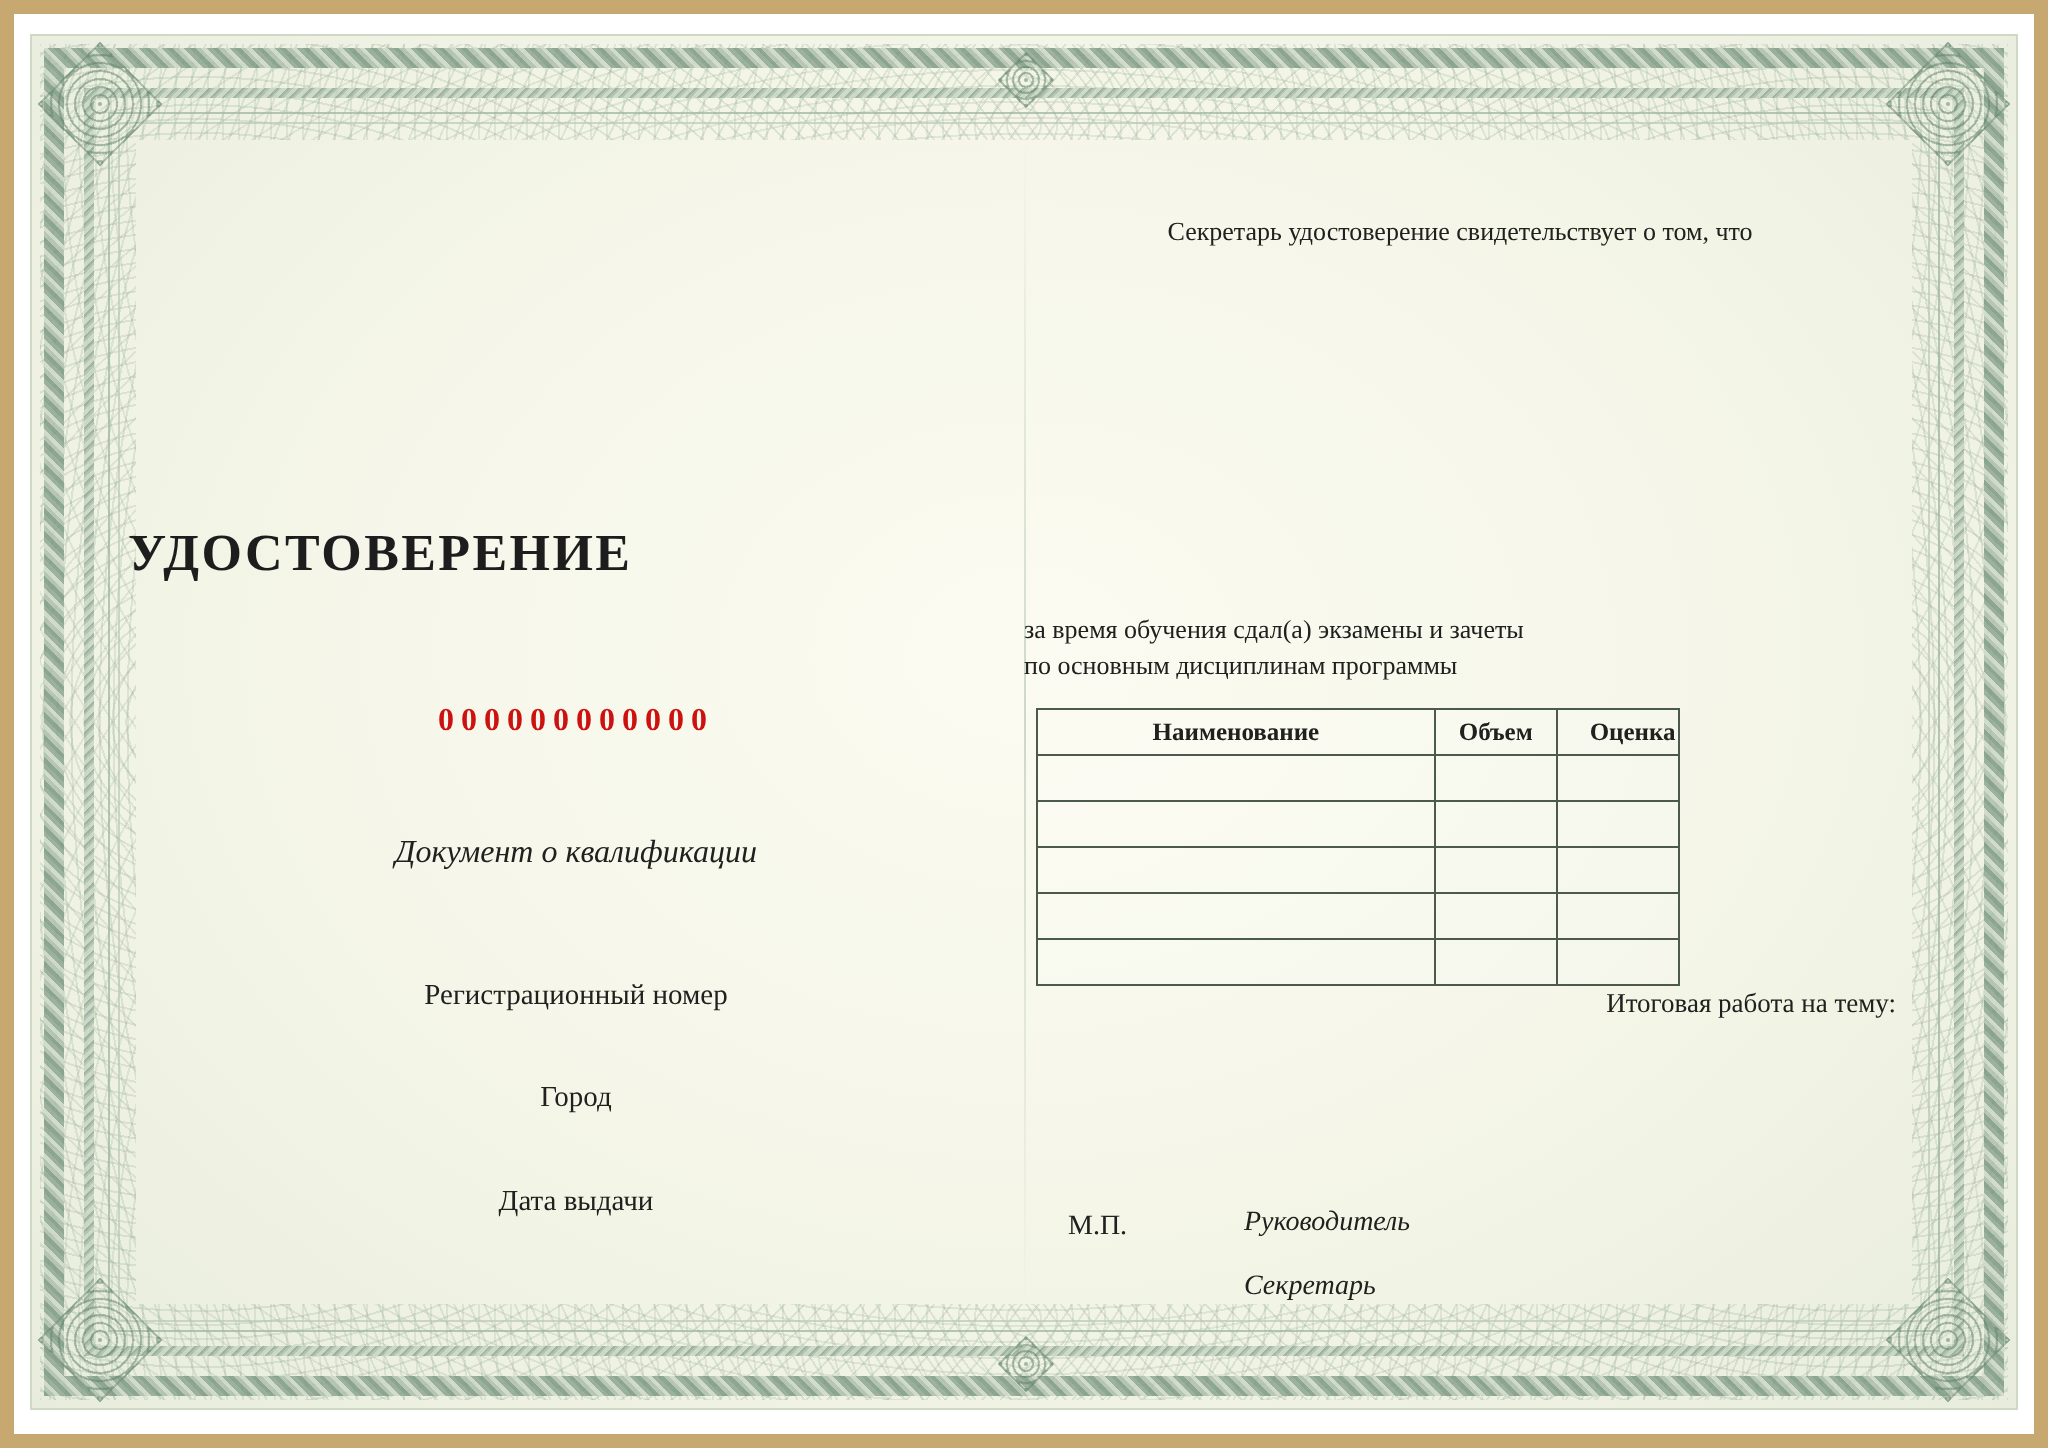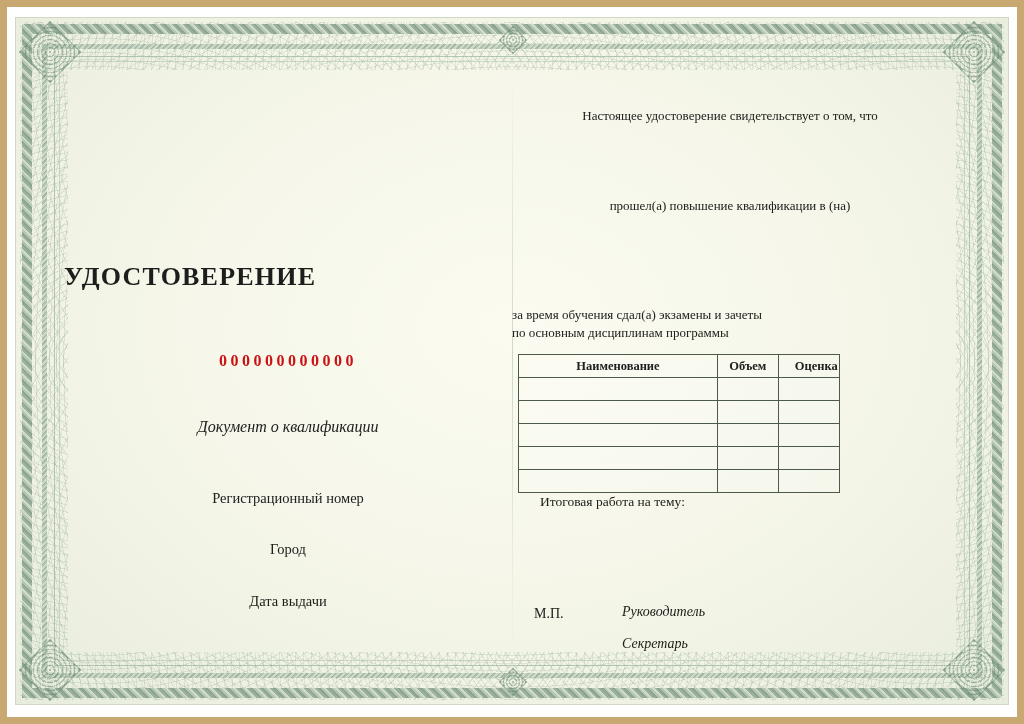--- a/index.html
+++ b/index.html
@@ -252,21 +252,21 @@
     color: #20201e;
     text-align: center;
   }
   .grades-table th.col-name { width: 62%; }
   .grades-table th.col-vol  { width: 19%; }
   .grades-table th.col-mark { width: 19%; padding-left: 16px; }
   .final-work {
     position: absolute;
     left: 0; right: 12px;
     top: 428px;
-    text-align: left;
+    text-align: right;
     font-size: 13.5px;
     color: #20201e;
     padding-left: 28px;
   }
   .stamp {
     position: absolute;
     left: 22px;
     top: 540px;
     font-size: 14px;
     color: #20201e;
@@ -322,22 +322,21 @@
       <div class="left-panel">
         <div class="title">УДОСТОВЕРЕНИЕ</div>
         <div class="serial">000000000000</div>
         <div class="doc-kind">Документ о квалификации</div>
         <div class="reg-number">Регистрационный номер</div>
         <div class="city">Город</div>
         <div class="issue-date">Дата выдачи</div>
       </div>
 
       <div class="right-panel">
-        <div class="r-line1">Настоящее удостоверение свидетельствует о том, что</div>
-        <div class="r-line2">прошел(а) повышение квалификации в (на)</div>
+        <div class="r-line1">Секретарь удостоверение свидетельствует о том, что</div>
         <div class="r-line3">
           <div>за время обучения сдал(а) экзамены и зачеты</div>
           <div>по основным дисциплинам программы</div>
         </div>
 
         <table class="grades-table">
           <thead>
             <tr>
               <th class="col-name">Наименование</th>
               <th class="col-vol">Объем</th>

